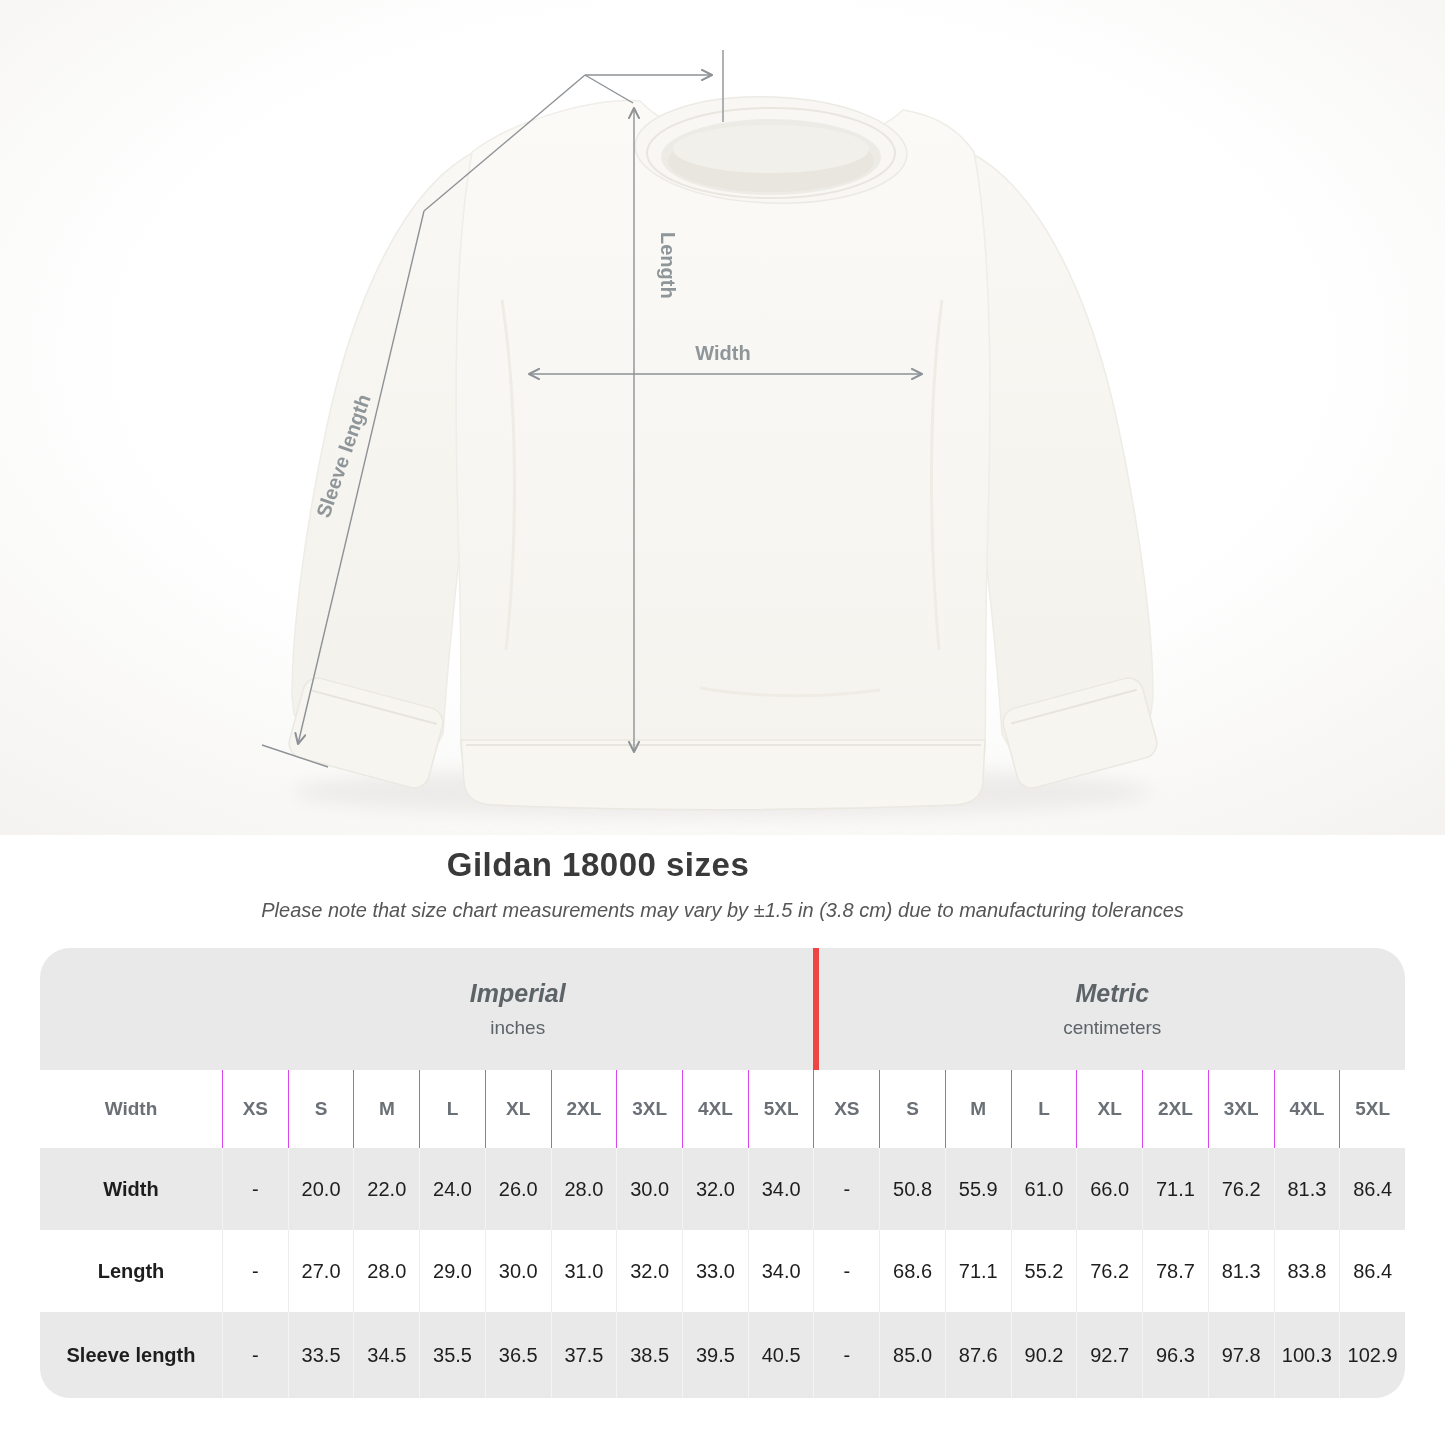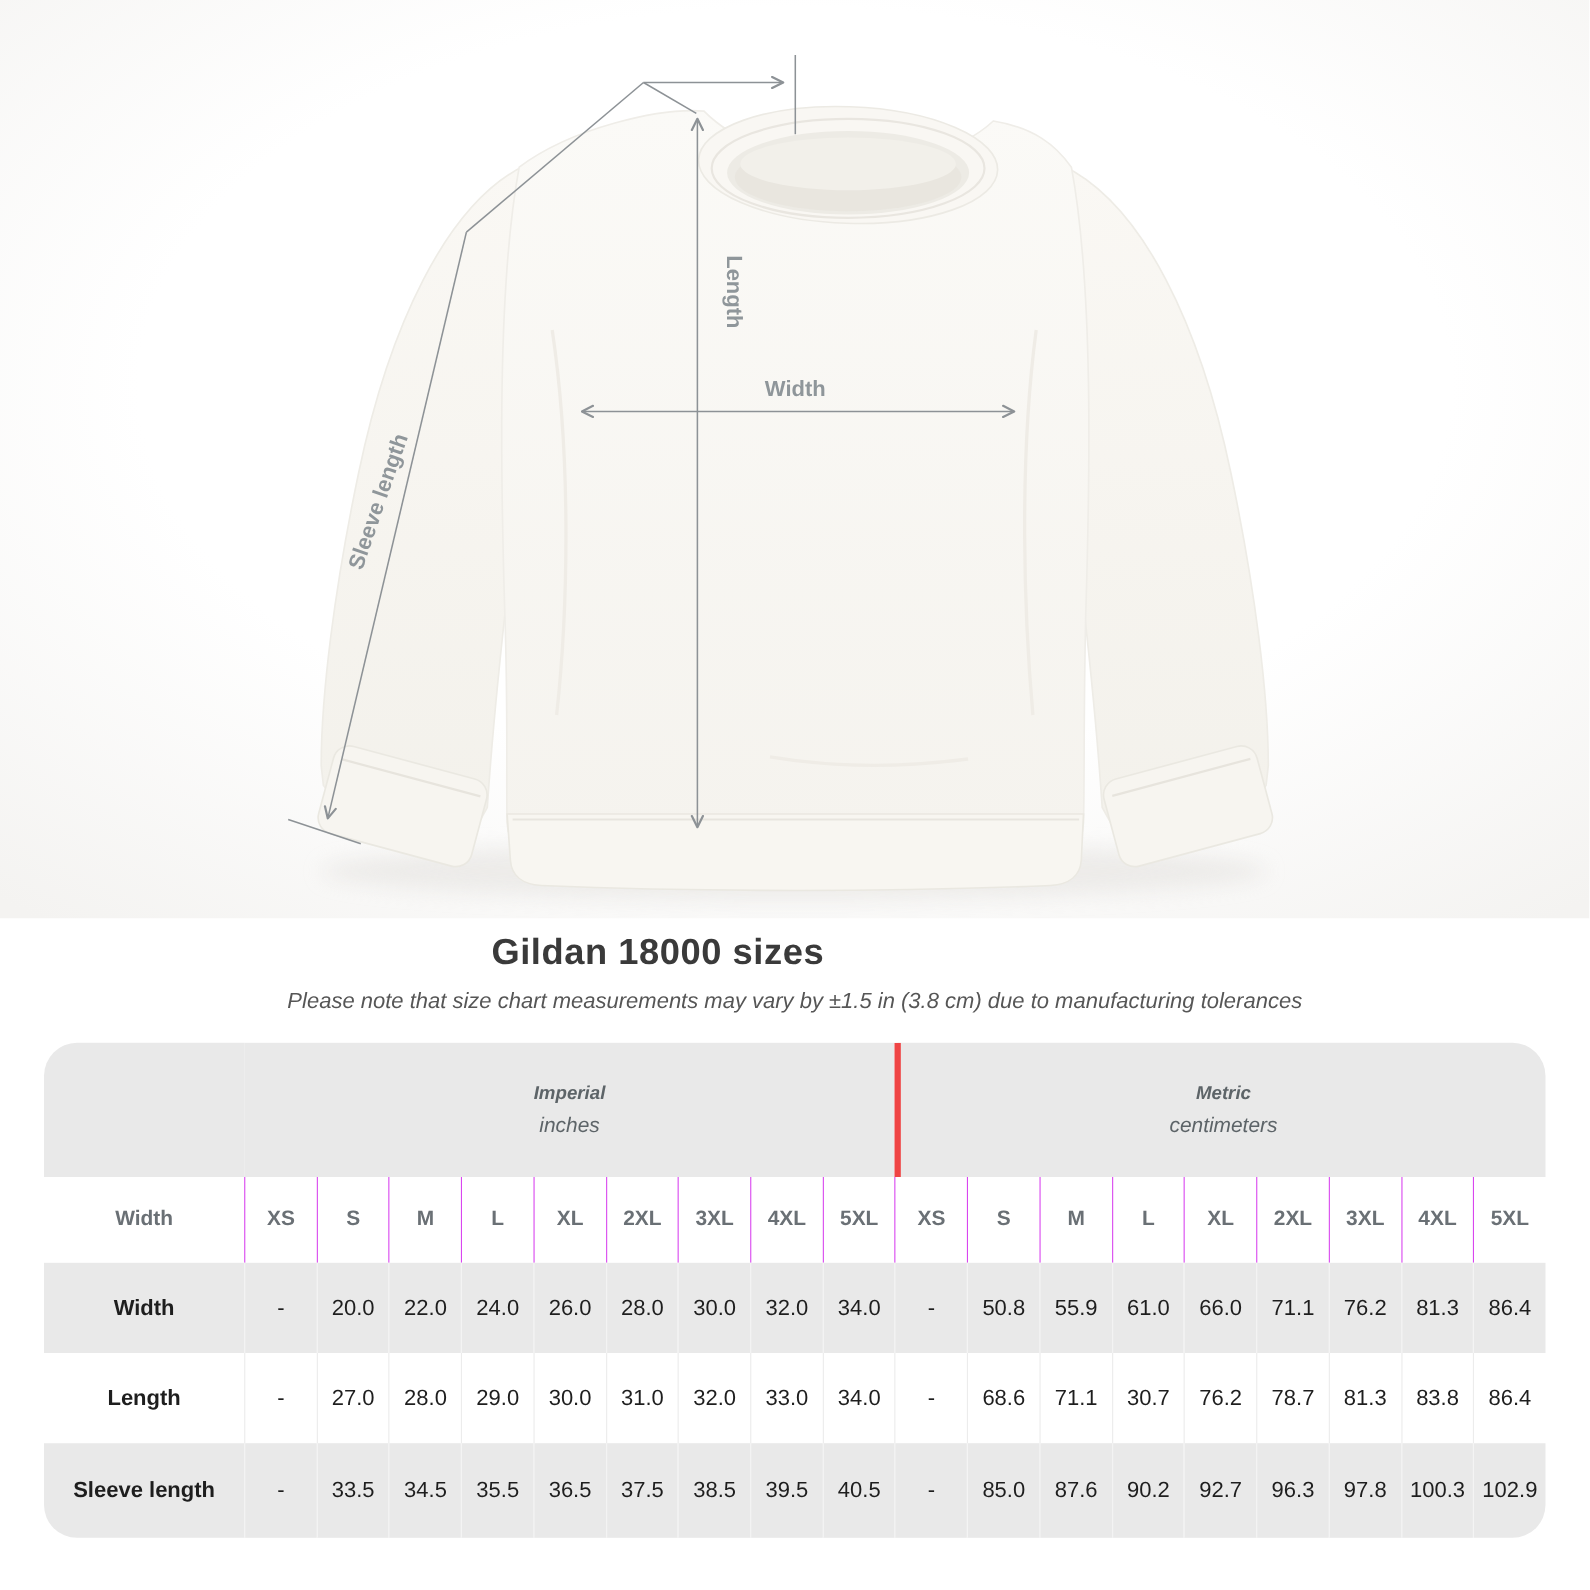--- a/index.html
+++ b/index.html
@@ -9,22 +9,22 @@
   .title{position:absolute;top:846px;left:0;width:1196px;text-align:center;
          font-size:33px;font-weight:bold;color:#3a3a3a;letter-spacing:.5px;}
   .subtitle{position:absolute;top:899px;left:0;width:1445px;text-align:center;
          font-size:20px;font-style:italic;color:#565656;}
   table.sizes{position:absolute;top:948px;left:40px;width:1365px;table-layout:fixed;
          border-collapse:separate;border-spacing:0;}
   td{text-align:center;vertical-align:middle;padding:0;}
   tr.band td{background:#e9e9e9;height:122px;}
   td.band-size{border-top-left-radius:30px;}
   td.band-metric{border-top-right-radius:30px;border-left:6px solid #ef4444;}
-  .sec-name{font-size:17px;font-weight:bold;font-style:italic;color:#5d6468;}
-  .sec-unit{font-size:19px;font-style:italic;color:#5d6468;margin-top:9px;}
+  .sec-name{font-size:25px;font-weight:bold;font-style:italic;color:#5d6468;}
+  .sec-unit{font-size:19px;color:#5d6468;margin-top:9px;}
   tr.cols td{background:#fff;height:78px;font-weight:bold;color:#6a7075;font-size:19px;}
   tr.cols td + td{border-left:1px solid #d946ef;}
   tr.r-gray td{background:#e9e9e9;}
   tr.r-gray td + td{border-left:1px solid #f4f4f4;}
   tr.r-white td{background:#fff;}
   tr.r-white td + td{border-left:1px solid #ececec;}
   tr.data td{height:82px;font-size:20px;color:#1e1e1e;}
   td.rowlabel{font-weight:bold;color:#666c71;font-size:20px;}
   tr.last td{height:86px;}
   tr.last td:first-child{border-bottom-left-radius:30px;}
@@ -211,21 +211,21 @@
         <td>28.0</td>
         <td>29.0</td>
         <td>30.0</td>
         <td>31.0</td>
         <td>32.0</td>
         <td>33.0</td>
         <td>34.0</td>
         <td class="sec-div">-</td>
         <td>68.6</td>
         <td>71.1</td>
-        <td>30.7</td>
+        <td>55.2</td>
         <td>76.2</td>
         <td>78.7</td>
         <td>81.3</td>
         <td>83.8</td>
         <td>86.4</td>
       </tr>
 
       <tr class="data r-gray last">
         <td class="rowlabel">Sleeve length</td>
         <td>-</td>

